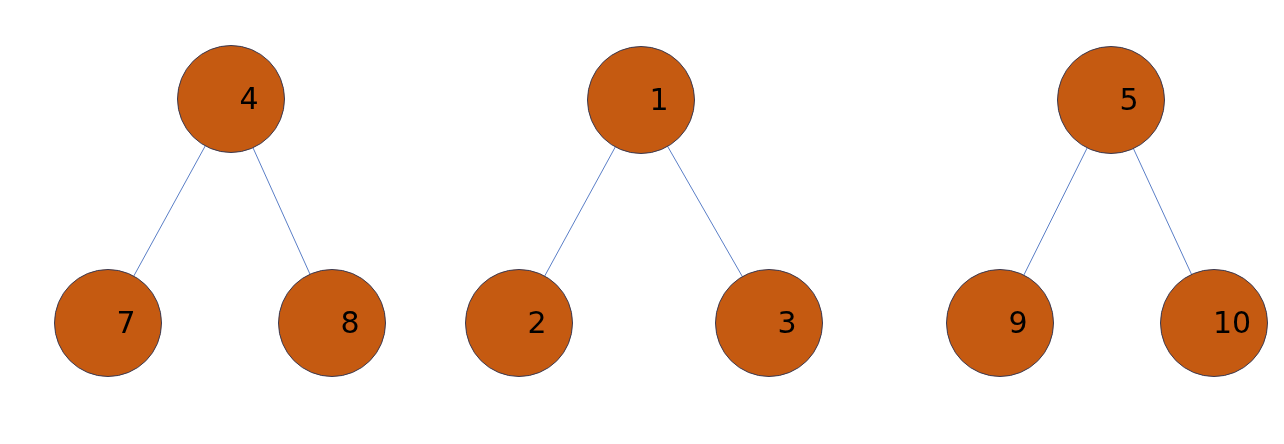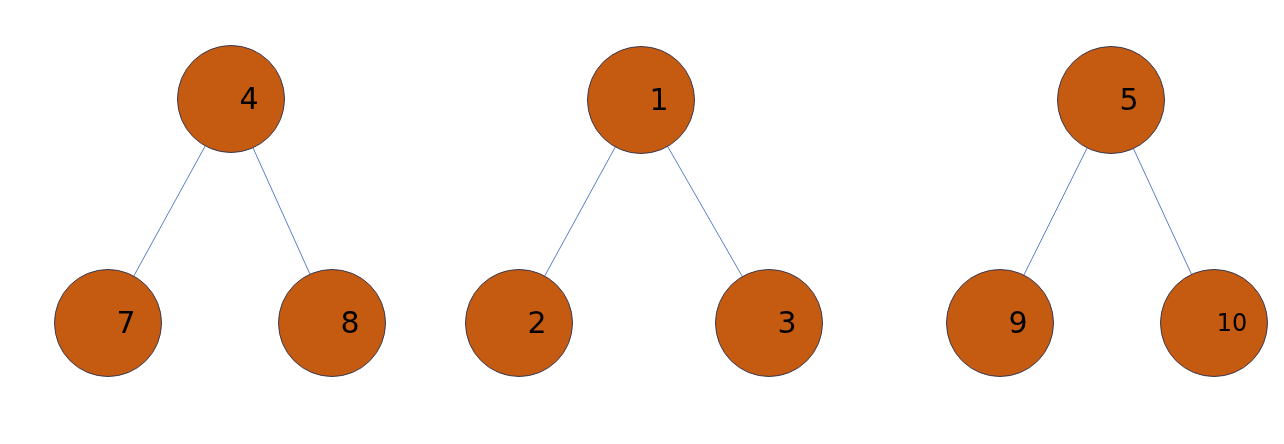--- a/index.html
+++ b/index.html
@@ -73,16 +73,16 @@
       <span class="node-label" style="left: 659px; top: 100px; font-size: 30px; color: rgb(0, 0, 0);">1</span>
       <div class="graph-node" style="left: 465px; top: 269px; width: 108px; height: 108px; background: rgb(197, 90, 17); border: 1px solid rgb(58, 58, 82);"></div>
       <span class="node-label" style="left: 537px; top: 323px; font-size: 30px; color: rgb(0, 0, 0);">2</span>
       <div class="graph-node" style="left: 715px; top: 269px; width: 108px; height: 108px; background: rgb(197, 90, 17); border: 1px solid rgb(58, 58, 82);"></div>
       <span class="node-label" style="left: 787px; top: 323px; font-size: 30px; color: rgb(0, 0, 0);">3</span>
       <div class="graph-node" style="left: 1057px; top: 46px; width: 108px; height: 108px; background: rgb(197, 90, 17); border: 1px solid rgb(58, 58, 82);"></div>
       <span class="node-label" style="left: 1129px; top: 100px; font-size: 30px; color: rgb(0, 0, 0);">5</span>
       <div class="graph-node" style="left: 946px; top: 269px; width: 108px; height: 108px; background: rgb(197, 90, 17); border: 1px solid rgb(58, 58, 82);"></div>
       <span class="node-label" style="left: 1018px; top: 323px; font-size: 30px; color: rgb(0, 0, 0);">9</span>
       <div class="graph-node" style="left: 1160px; top: 269px; width: 108px; height: 108px; background: rgb(197, 90, 17); border: 1px solid rgb(58, 58, 82);"></div>
-      <span class="node-label" style="left: 1232px; top: 323px; font-size: 24px; color: rgb(0, 0, 0);">10</span>
+      <span class="node-label" style="left: 1232px; top: 323px; font-size: 30px; color: rgb(0, 0, 0);">10</span>
     </div>
 
 </div>
 
 </body></html>

